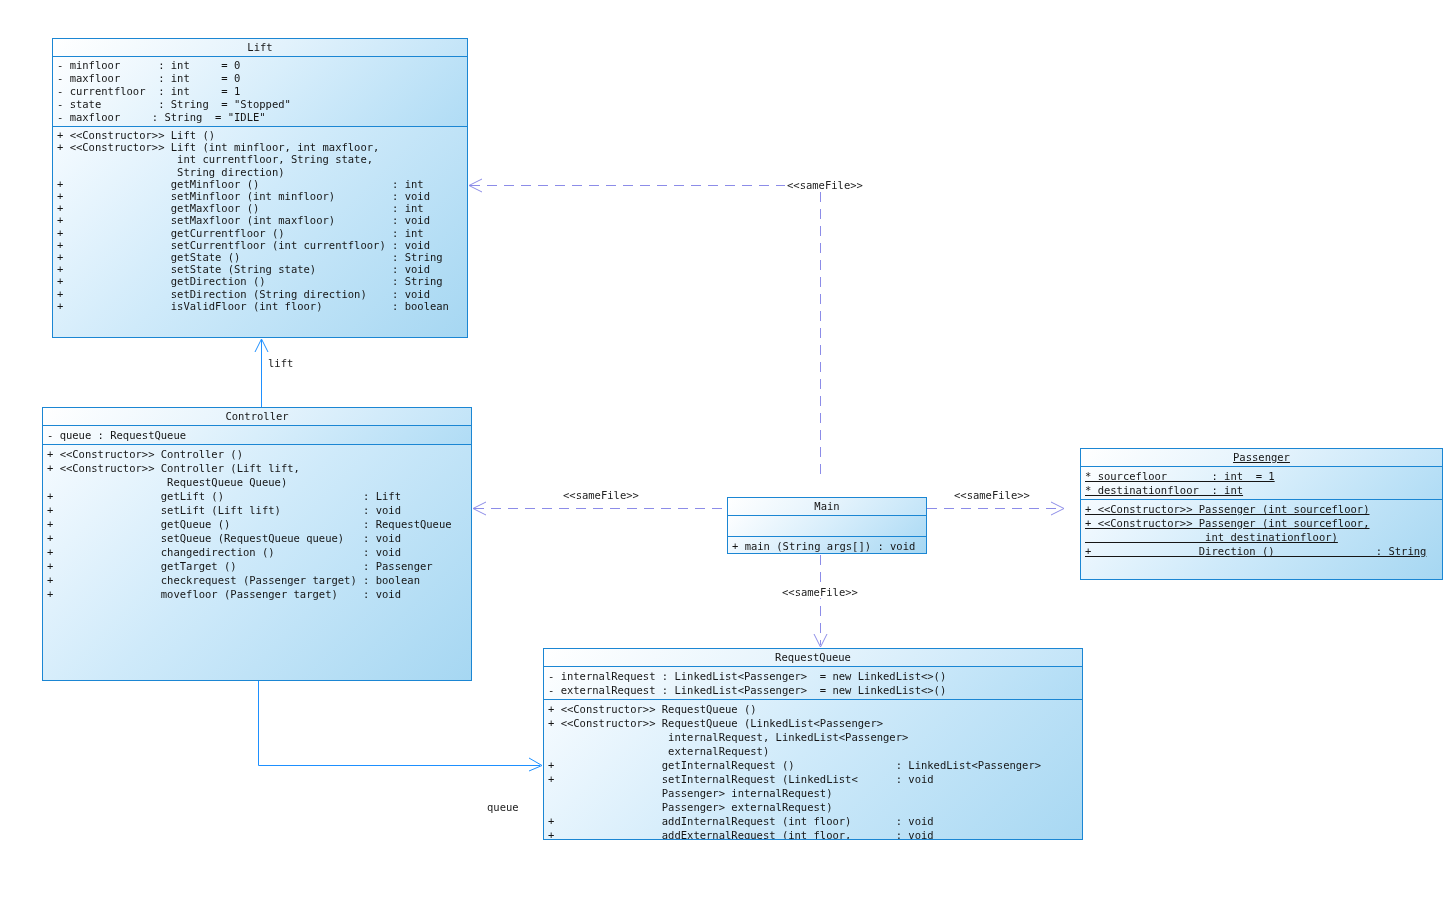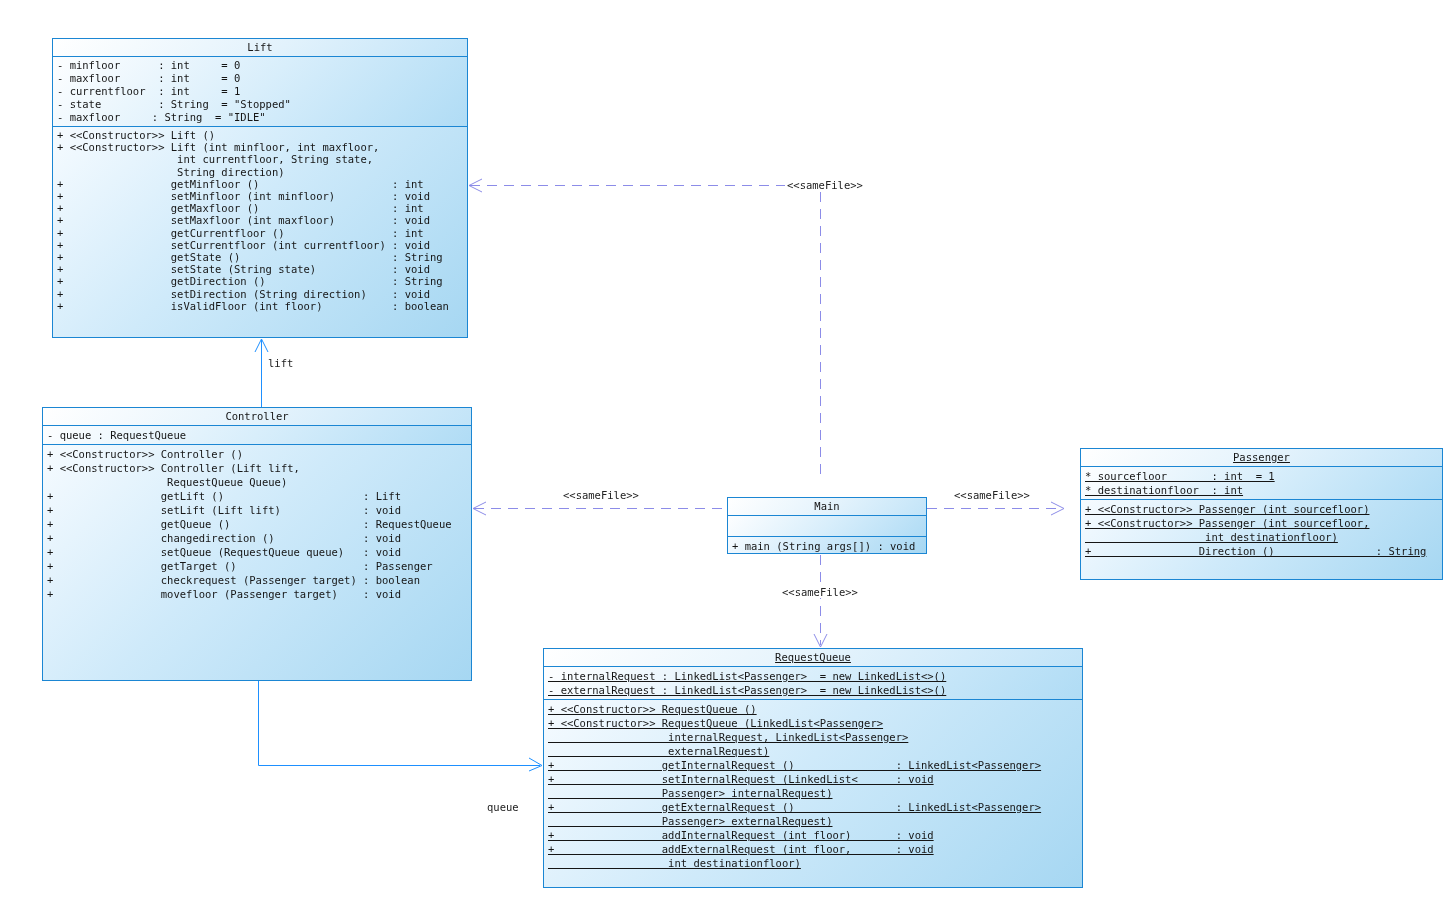--- a/index.html
+++ b/index.html
@@ -108,22 +108,22 @@
   <div class="attrs">
     <div class="line">- queue : RequestQueue</div>
   </div>
   <div class="methods">
     <div class="line">+ &lt;&lt;Constructor&gt;&gt; Controller ()</div>
     <div class="line">+ &lt;&lt;Constructor&gt;&gt; Controller (Lift lift,</div>
     <div class="line">                   RequestQueue Queue)</div>
     <div class="line">+                 getLift ()                      : Lift</div>
     <div class="line">+                 setLift (Lift lift)             : void</div>
     <div class="line">+                 getQueue ()                     : RequestQueue</div>
+    <div class="line">+                 setQueue (RequestQueue queue)   : void</div>
     <div class="line">+                 changedirection ()              : void</div>
-    <div class="line">+                 setQueue (RequestQueue queue)   : void</div>
     <div class="line">+                 getTarget ()                    : Passenger</div>
     <div class="line">+                 checkrequest (Passenger target) : boolean</div>
     <div class="line">+                 movefloor (Passenger target)    : void</div>
   </div>
 </div>
 
 <div class="class-box box-main" style="left:727px;top:481px;width:200px;height:57px;margin-top:16px;">
   <div class="class-header">Main</div>
   <div class="attrs"></div>
   <div class="methods">
@@ -138,35 +138,34 @@
     <div class="line">* destinationfloor  : int</div>
   </div>
   <div class="methods">
     <div class="line">+ &lt;&lt;Constructor&gt;&gt; Passenger (int sourcefloor)</div>
     <div class="line">+ &lt;&lt;Constructor&gt;&gt; Passenger (int sourcefloor,</div>
     <div class="line">                   int destinationfloor)</div>
     <div class="line">+                 Direction ()                : String</div>
   </div>
 </div>
 
-<div class="class-box box-requestqueue" style="left:543px;top:648px;width:540px;height:240px;text-decoration:underline;">
+<div class="class-box box-requestqueue" style="left:543px;top:648px;width:540px;height:192px;">
   <div class="class-header">RequestQueue</div>
   <div class="attrs">
     <div class="line">- internalRequest : LinkedList&lt;Passenger&gt;  = new LinkedList&lt;&gt;()</div>
     <div class="line">- externalRequest : LinkedList&lt;Passenger&gt;  = new LinkedList&lt;&gt;()</div>
   </div>
   <div class="methods">
     <div class="line">+ &lt;&lt;Constructor&gt;&gt; RequestQueue ()</div>
     <div class="line">+ &lt;&lt;Constructor&gt;&gt; RequestQueue (LinkedList&lt;Passenger&gt;</div>
     <div class="line">                   internalRequest, LinkedList&lt;Passenger&gt;</div>
     <div class="line">                   externalRequest)</div>
     <div class="line">+                 getInternalRequest ()                : LinkedList&lt;Passenger&gt;</div>
     <div class="line">+                 setInternalRequest (LinkedList&lt;      : void</div>
     <div class="line">                  Passenger&gt; internalRequest)</div>
-    <div class="line">+                 getExternalRequest ()                : LinkedList&lt;Passenger&gt;</div>
     <div class="line">                  Passenger&gt; externalRequest)</div>
     <div class="line">+                 addInternalRequest (int floor)       : void</div>
     <div class="line">+                 addExternalRequest (int floor,       : void</div>
     <div class="line">                   int destinationfloor)</div>
   </div>
 </div>
 
 <div class="edge-label" style="left:268px;top:357px;">lift</div>
 <div class="edge-label" style="left:487px;top:769px;margin-top:32px;">queue</div>
 <div class="edge-label on-line" style="left:785px;top:179px;">&lt;&lt;sameFile&gt;&gt;</div>

